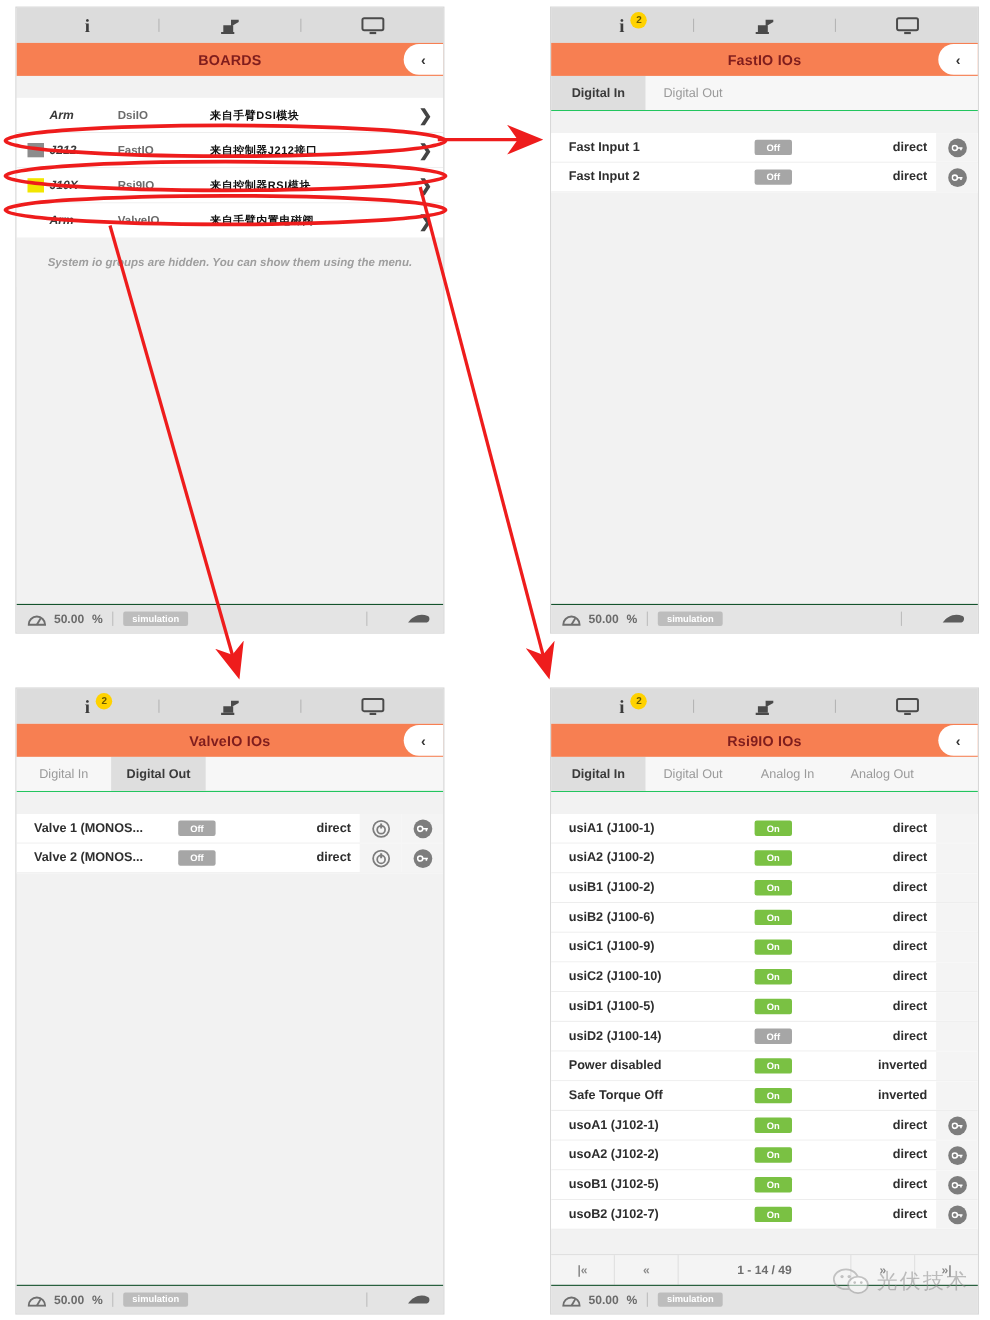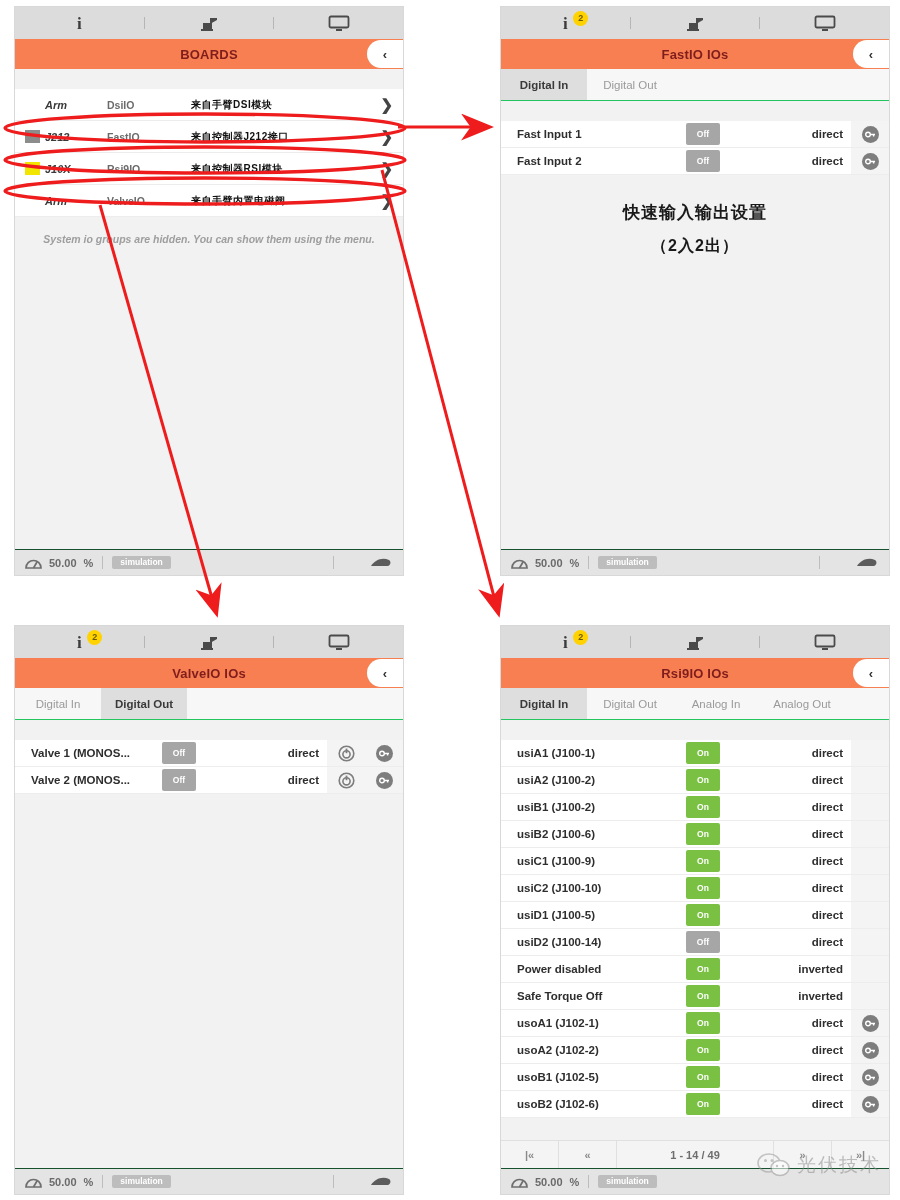--- a/index.html
+++ b/index.html
@@ -164,21 +164,21 @@
   .io-name {
     flex: 1 1 auto;
     padding-left: 16px;
     font-size: 11.5px;
     font-weight: bold;
     color: #2e2e2e;
   }
   .io-state { width: 96px; flex: 0 0 auto; display: flex; justify-content: center; }
   .pill {
     min-width: 34px;
-    height: 22px;
+    height: 14px;
     border-radius: 2px;
     font-size: 8.5px;
     font-weight: bold;
     color: #ffffff;
     display: flex; align-items: center; justify-content: center;
     padding: 0 11px;
     line-height: 1;
   }
   .pill.on  { background: #7ac143; }
   .pill.off { background: #a6a6a6; }
@@ -408,24 +408,20 @@
             <span class="cbtn">
               <svg width="11" height="7" viewBox="0 0 11 7">
                   <circle cx="3" cy="3.5" r="2.3" fill="none" stroke="#fff" stroke-width="1.4"></circle>
                   <path d="M5.2 3.5 H10 M8.6 3.5 V5.6" stroke="#fff" stroke-width="1.4"></path>
                 </svg>
             </span>
           </span>
         </div>
       </div>
 
-      <div class="note-cn">
-        <div class="l1">快速输入输出设置</div>
-        <div class="l2">（2入2出）</div>
-      </div>
     </div>
 
     <div class="statusbar">
       <svg width="17" height="13" viewBox="0 0 17 13">
         <path d="M1 12 A7.5 7.5 0 0 1 16 12 Z" fill="none" stroke="#6e6e6e" stroke-width="1.7"></path>
         <line x1="8.5" y1="12" x2="12" y2="6" stroke="#6e6e6e" stroke-width="1.7"></line>
       </svg>
       <span class="sb-speed">50.00</span>
       <span class="sb-pct">%</span>
       <span class="sb-div"></span>
@@ -695,21 +691,21 @@
             <span class="io-act">
               <span class="cbtn">
                 <svg width="11" height="7" viewBox="0 0 11 7">
                   <circle cx="3" cy="3.5" r="2.3" fill="none" stroke="#fff" stroke-width="1.4"></circle>
                   <path d="M5.2 3.5 H10 M8.6 3.5 V5.6" stroke="#fff" stroke-width="1.4"></path>
                 </svg>
               </span>
             </span>
           </div>
           <div class="io-row">
-            <span class="io-name">usoB2 (J102-6)</span>
+            <span class="io-name">usoB2 (J102-7)</span>
             <span class="io-state">
               <span class="pill on">On</span>
             </span>
             <span class="io-mode">direct</span>
             <span class="io-act">
               <span class="cbtn">
                 <svg width="11" height="7" viewBox="0 0 11 7">
                   <circle cx="3" cy="3.5" r="2.3" fill="none" stroke="#fff" stroke-width="1.4"></circle>
                   <path d="M5.2 3.5 H10 M8.6 3.5 V5.6" stroke="#fff" stroke-width="1.4"></path>
                 </svg>

